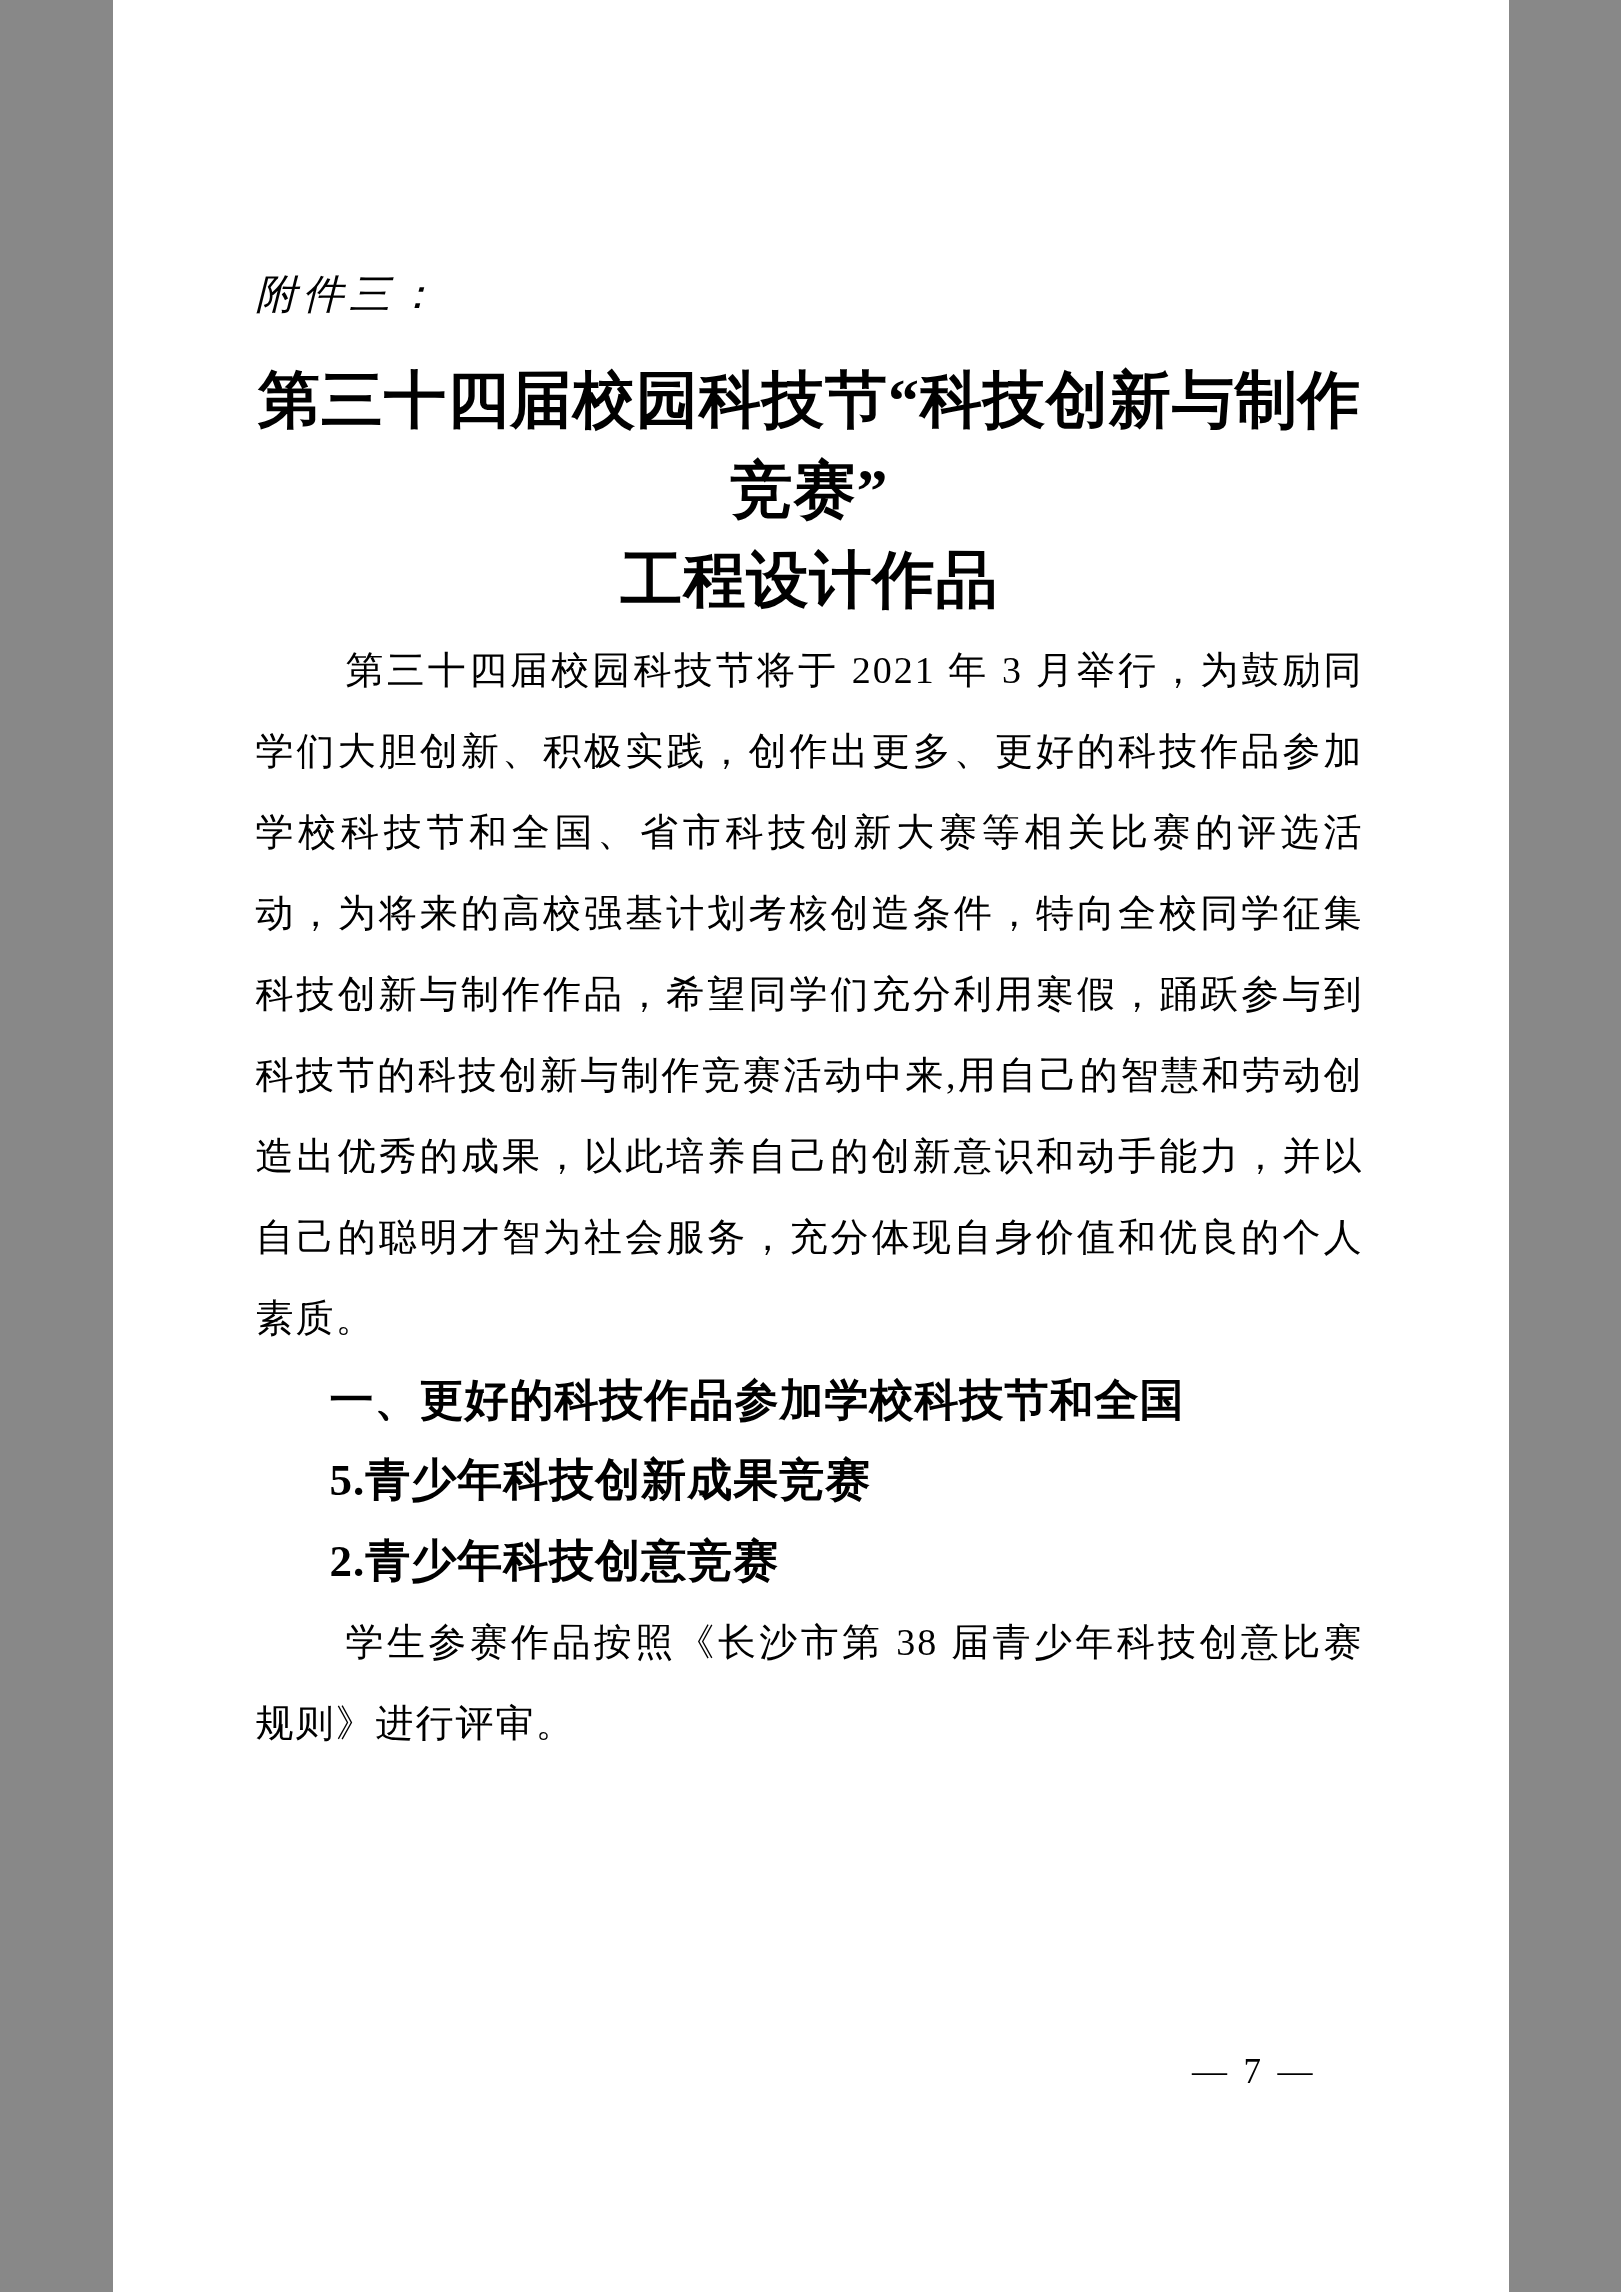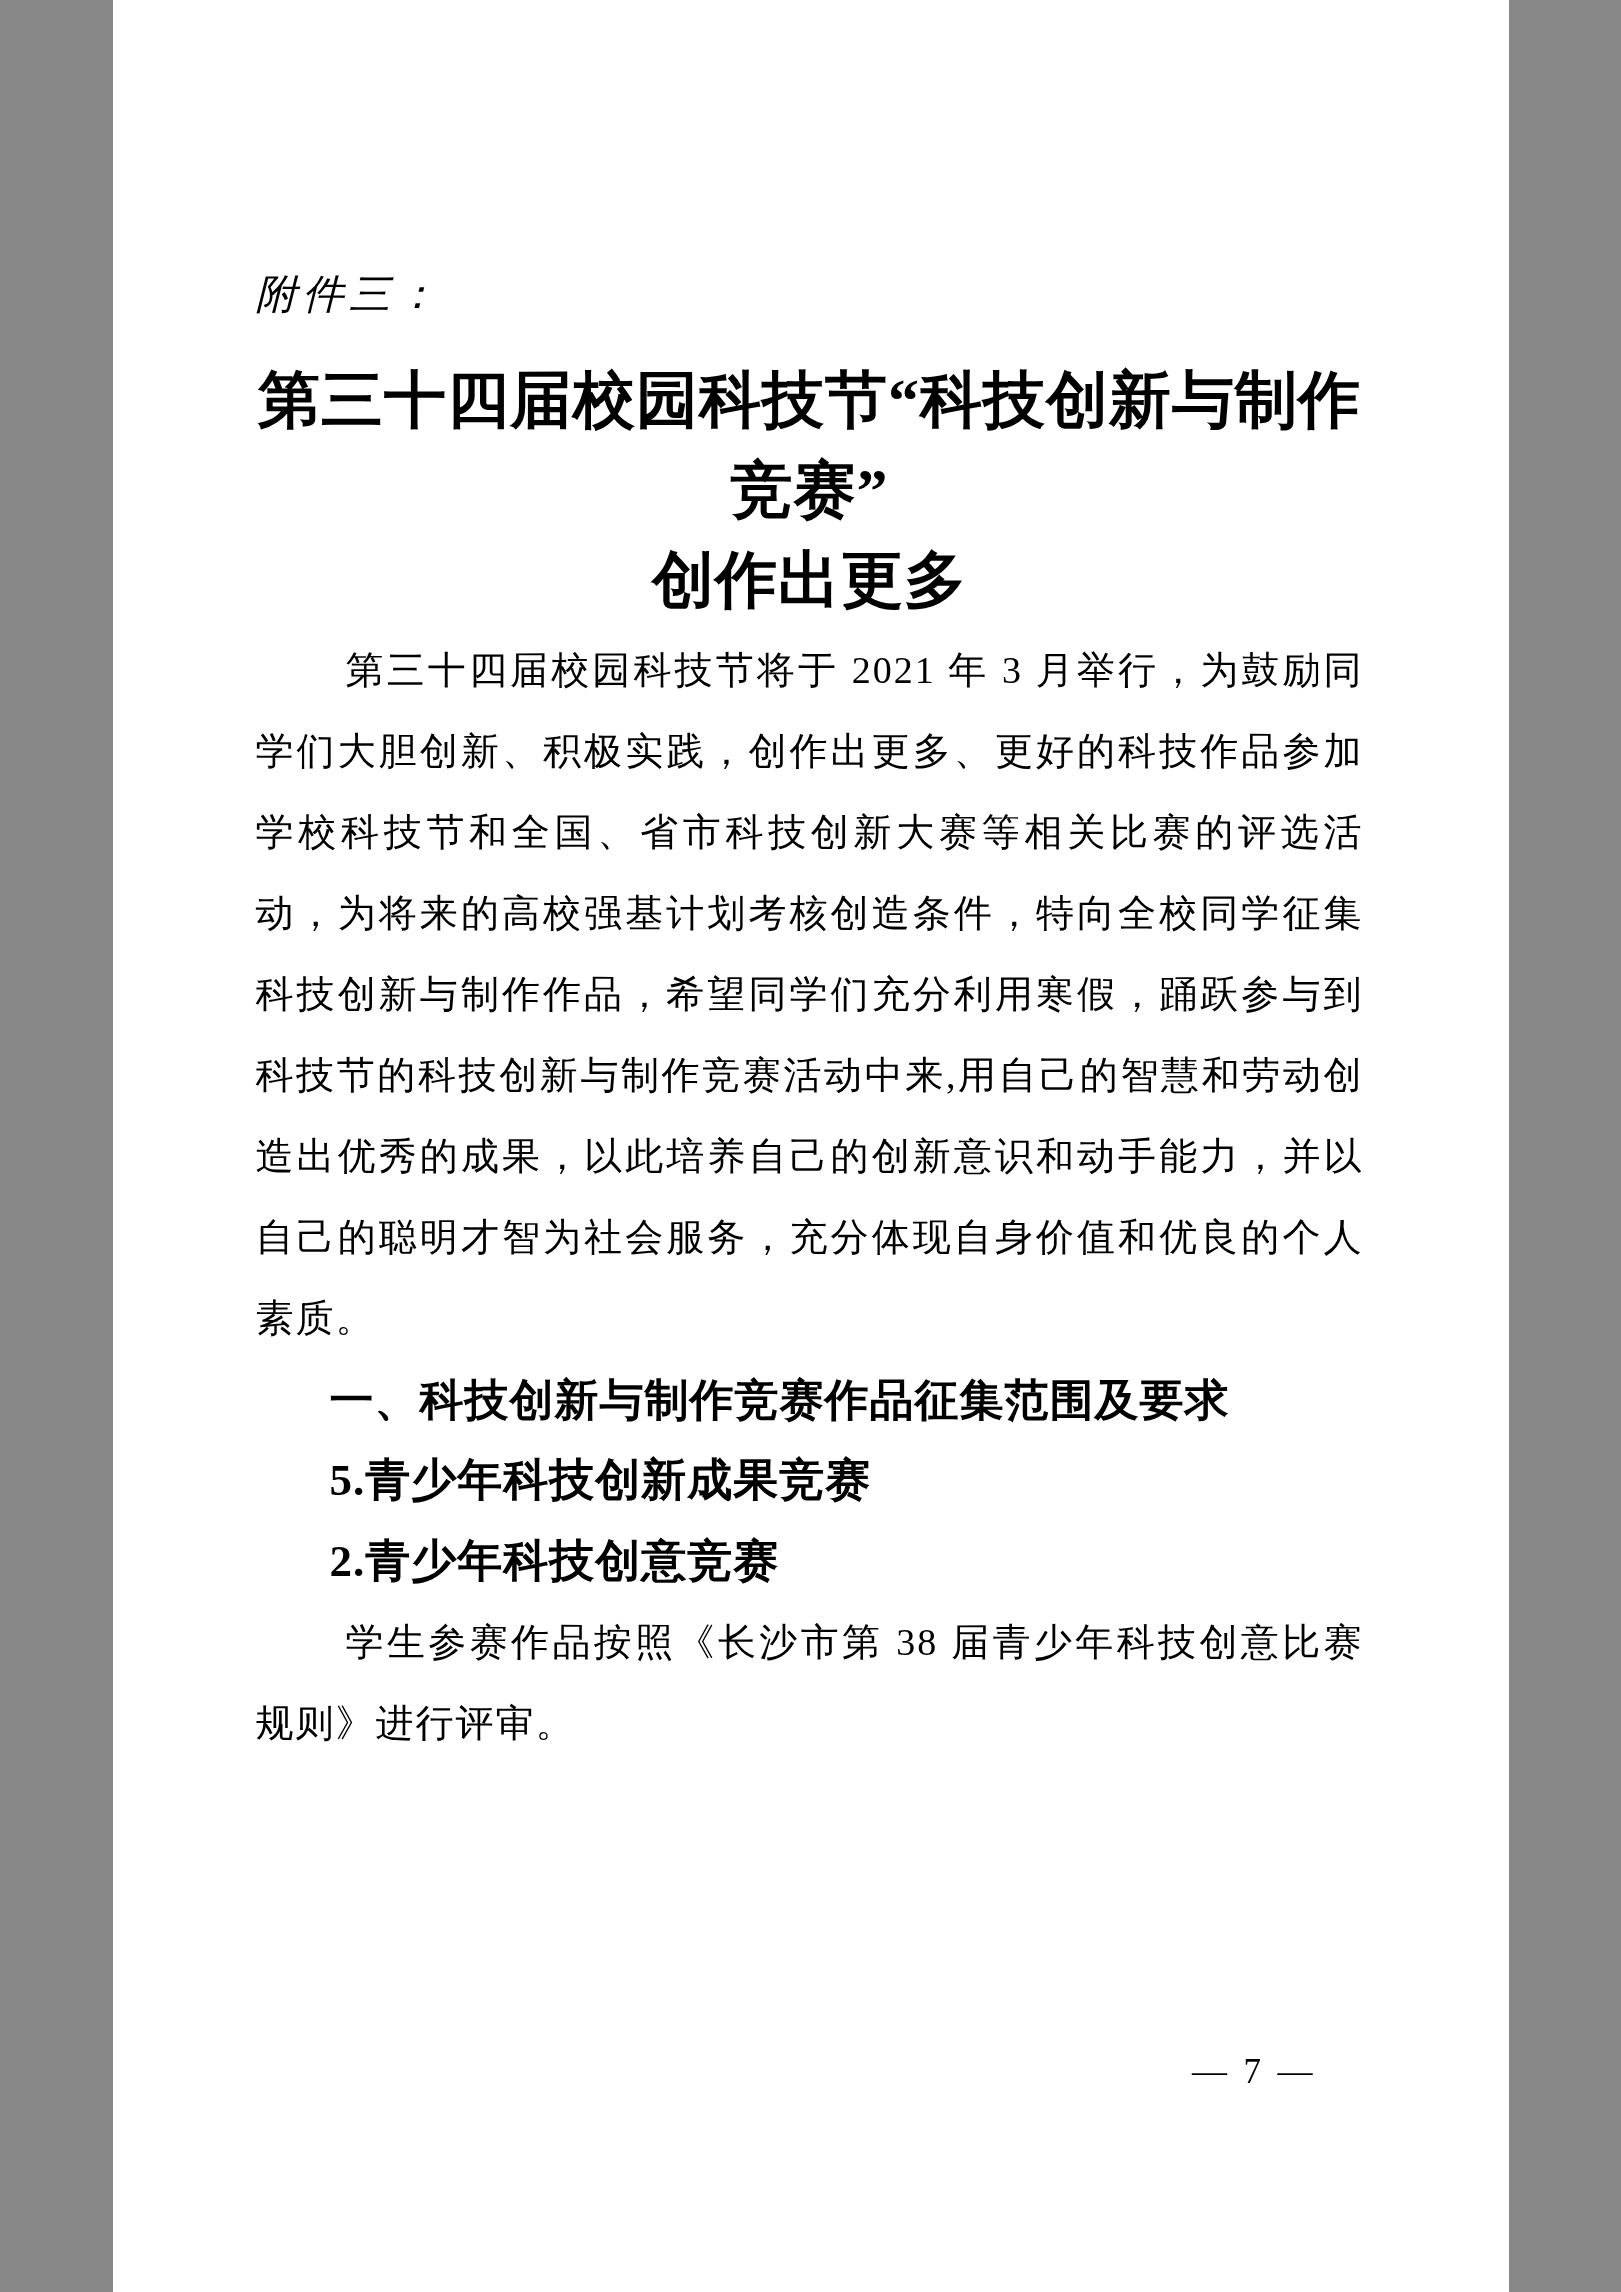--- a/index.html
+++ b/index.html
@@ -73,26 +73,26 @@
 </head>
 <body>
 
 <div class="page">
   <div class="content">
 
     <div class="attachment-label">附件三：</div>
 
     <h1 class="doc-title">
       <span class="title-line">第三十四届校园科技节“科技创新与制作竞赛”</span>
-      <span class="title-line">创作出更多</span>
+      <span class="title-line">工程设计作品</span>
     </h1>
 
     <p class="body-para intro-para">第三十四届校园科技节将于 2021 年 3 月举行，为鼓励同学们大胆创新、积极实践，创作出更多、更好的科技作品参加学校科技节和全国、省市科技创新大赛等相关比赛的评选活动，为将来的高校强基计划考核创造条件，特向全校同学征集科技创新与制作作品，希望同学们充分利用寒假，踊跃参与到科技节的科技创新与制作竞赛活动中来,用自己的智慧和劳动创造出优秀的成果，以此培养自己的创新意识和动手能力，并以自己的聪明才智为社会服务，充分体现自身价值和优良的个人素质。</p>
 
-    <h2 class="section-heading">一、科技创新与制作竞赛作品征集范围及要求</h2>
+    <h2 class="section-heading">一、更好的科技作品参加学校科技节和全国</h2>
 
     <h3 class="sub-heading">5.青少年科技创新成果竞赛</h3>
 
 
     <h3 class="sub-heading">2.青少年科技创意竞赛</h3>
 
     <p class="body-para">学生参赛作品按照《长沙市第 38 届青少年科技创意比赛规则》进行评审。</p>
 
   </div>
 

